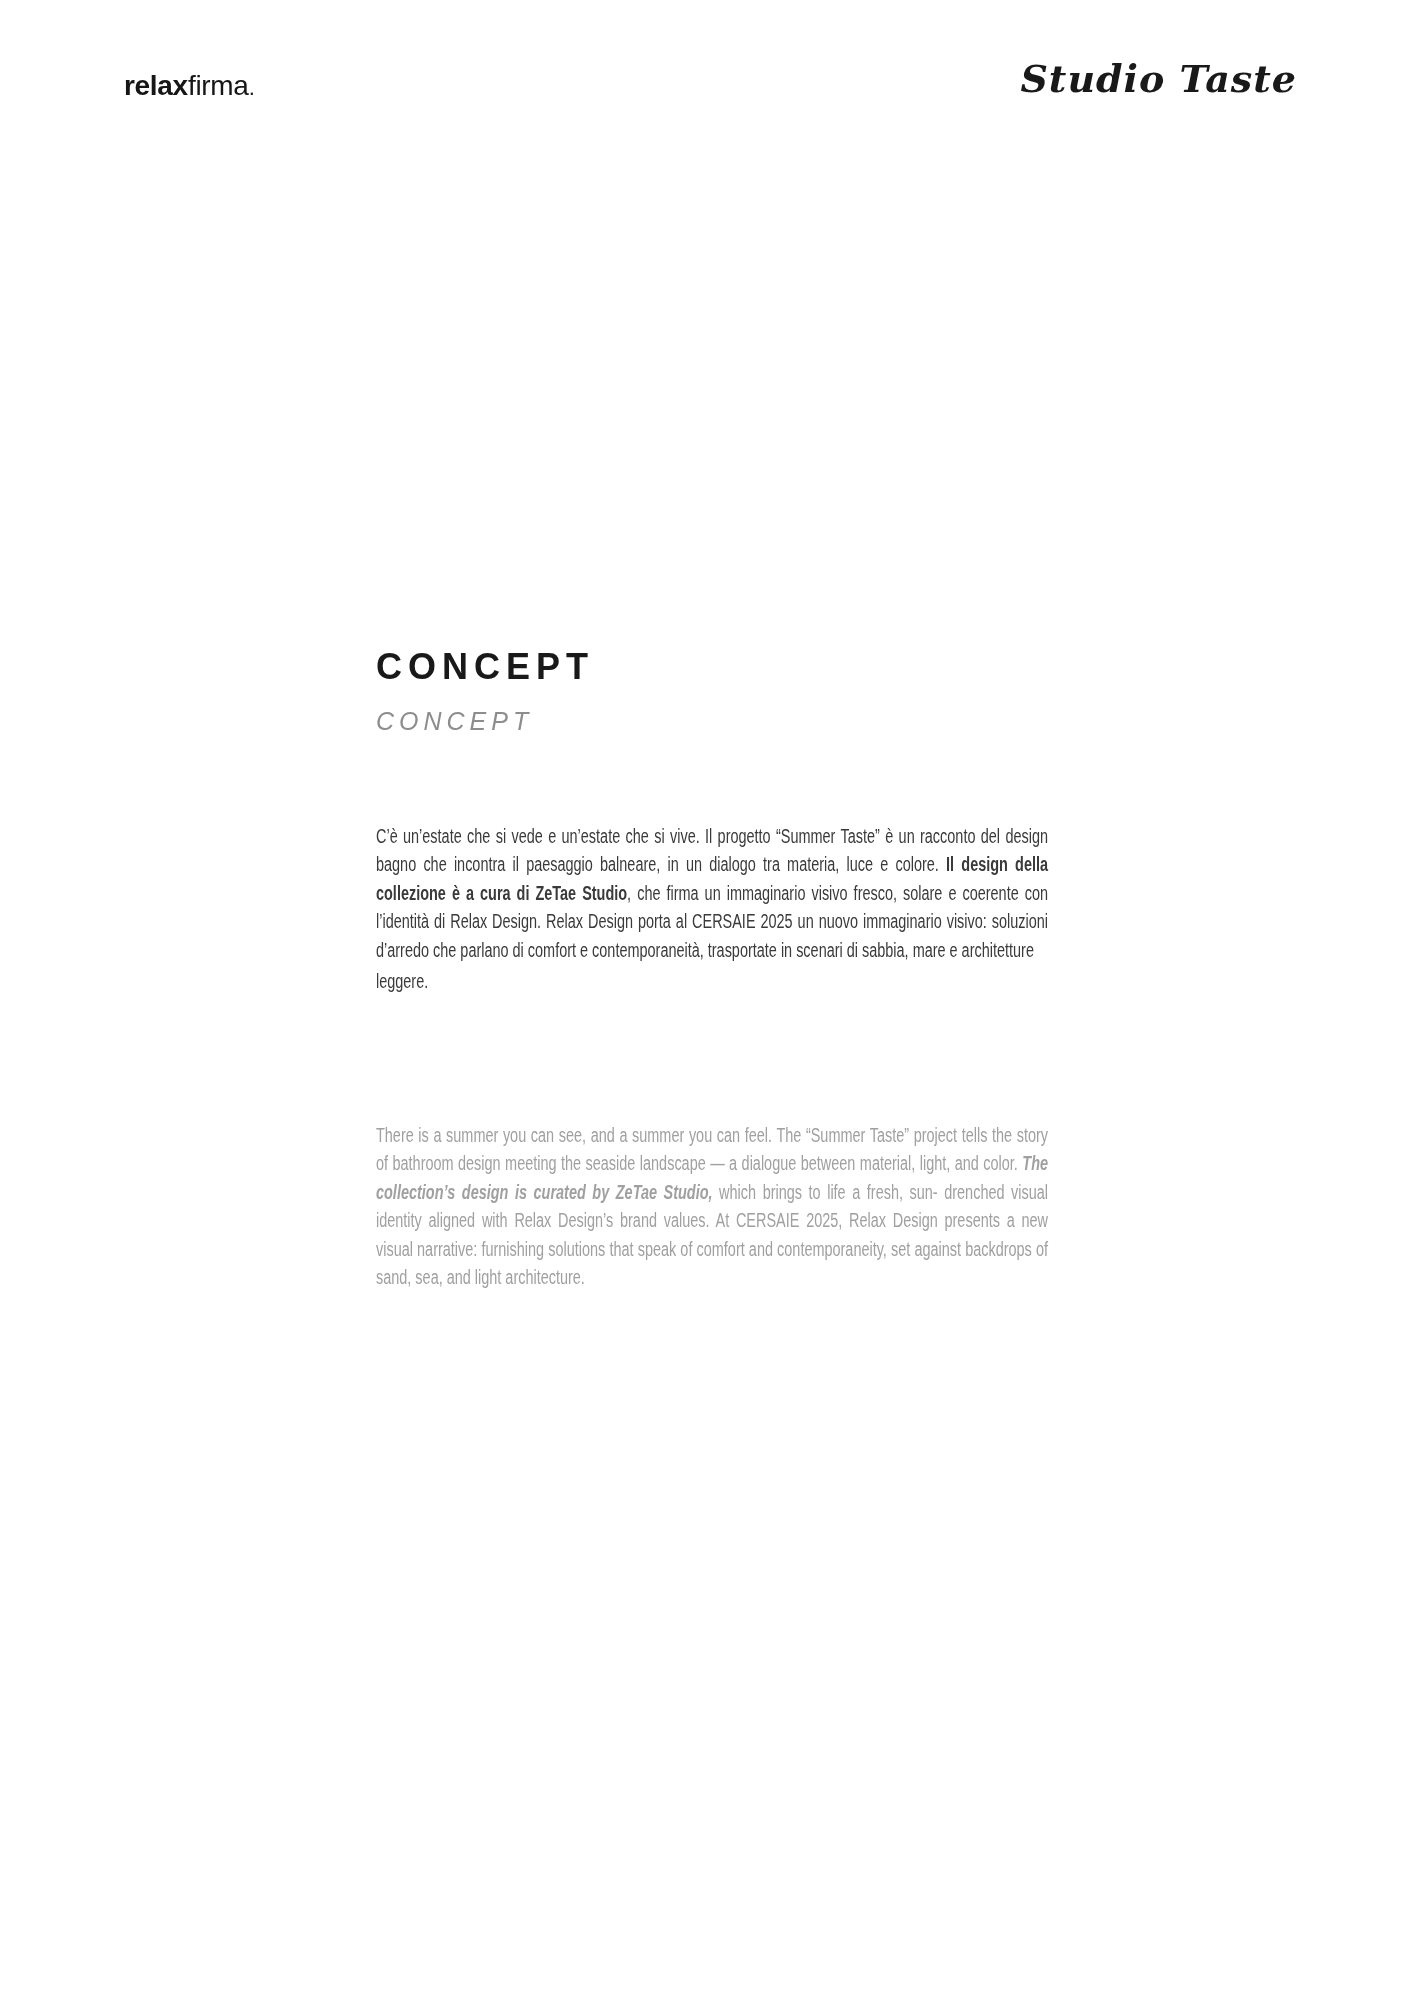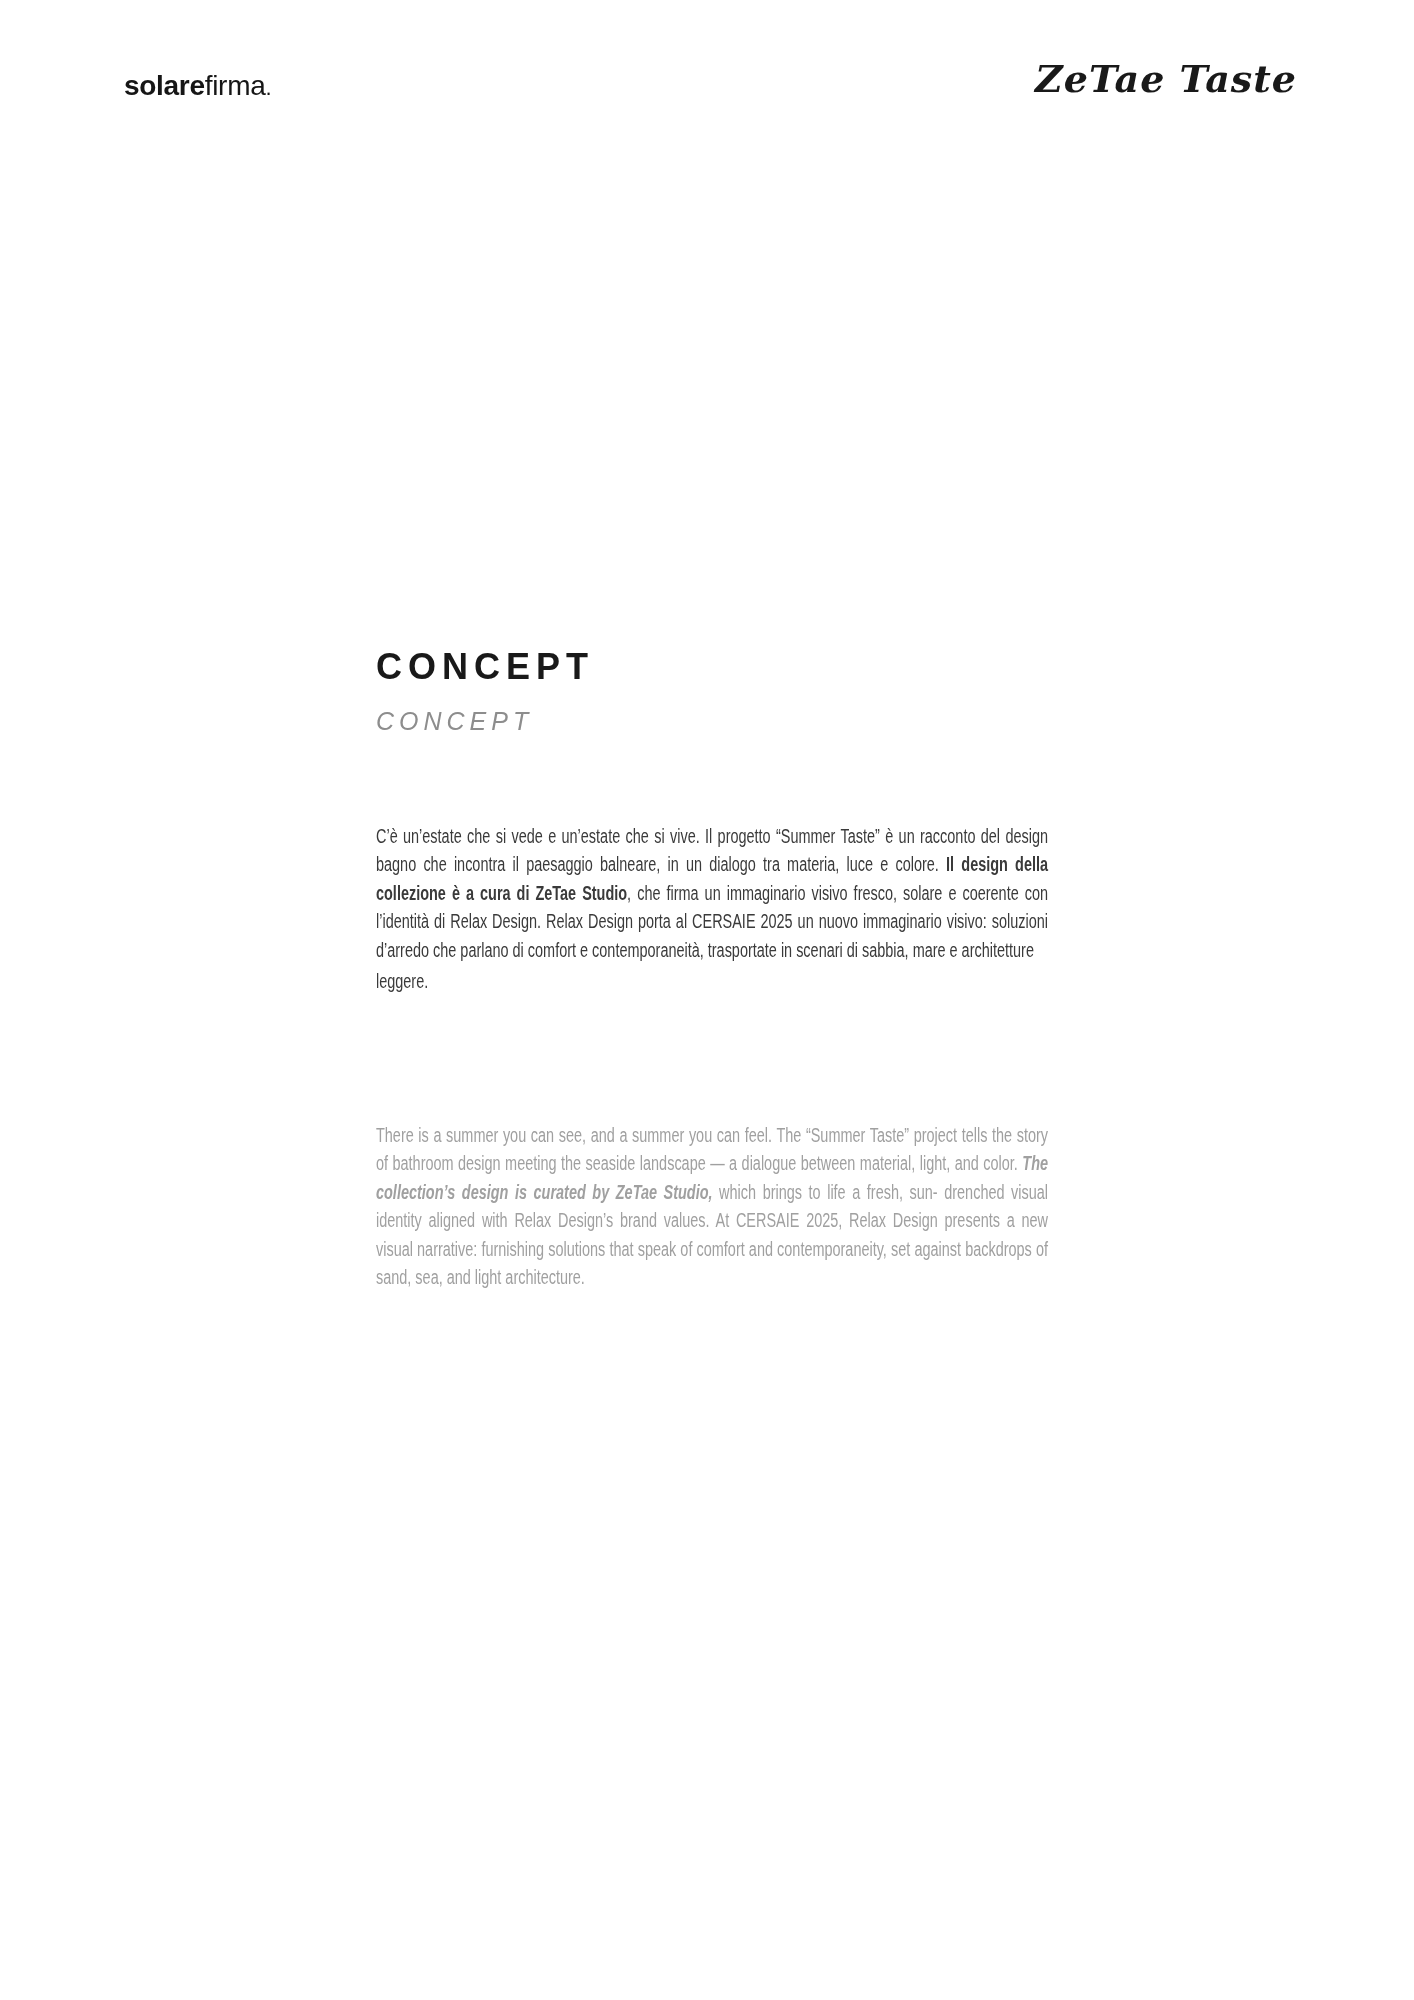--- a/index.html
+++ b/index.html
@@ -88,24 +88,24 @@
     line-height: 28.4px;
     text-align: left;
   }
 </style>
 </head>
 <body>
 
 <div class="page">
 
   <div class="logo">
-    <span class="logo-bold">solare</span><span class="logo-reg">firma</span><span class="logo-mark">.</span>
+    <span class="logo-bold">relax</span><span class="logo-reg">firma</span><span class="logo-mark">.</span>
   </div>
 
-  <div class="script-title">ZeTae Taste</div>
+  <div class="script-title">Studio Taste</div>
 
   <h1 class="section-title">CONCEPT</h1>
   <h2 class="section-subtitle">CONCEPT</h2>
 
   <div class="col col-italian">
     <p class="para"><span>C’è un’estate che si vede e un’estate che si vive. Il progetto “Summer Taste” è un racconto del design bagno che incontra il paesaggio balneare, in un dialogo tra materia, luce e colore. </span><span class="bold-run">Il design della collezione è a cura di ZeTae Studio</span><span>, che firma un immaginario visivo fresco, solare e coerente con l’identità di Relax Design. Relax Design porta al CERSAIE 2025 un nuovo immaginario visivo: soluzioni d’arredo che parlano di comfort e contemporaneità, trasportate in scenari di sabbia, mare e architetture</span></p>
     <p class="tail">leggere.</p>
   </div>
 
   <div class="col col-english">

